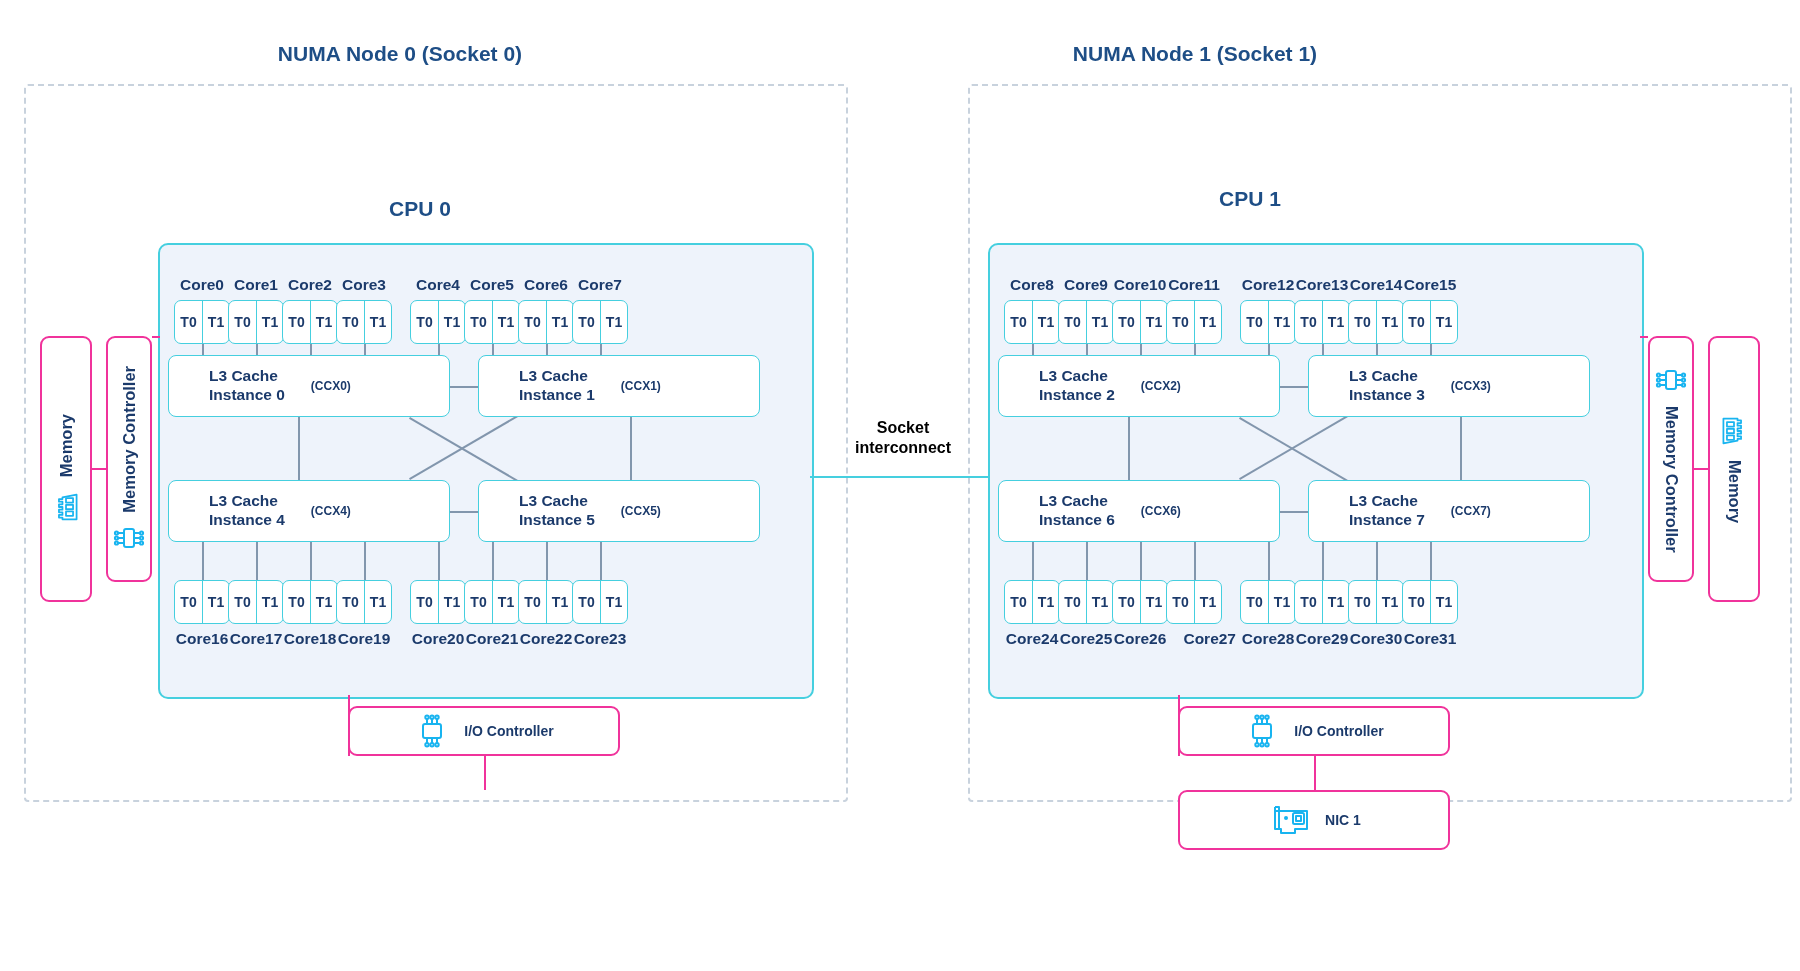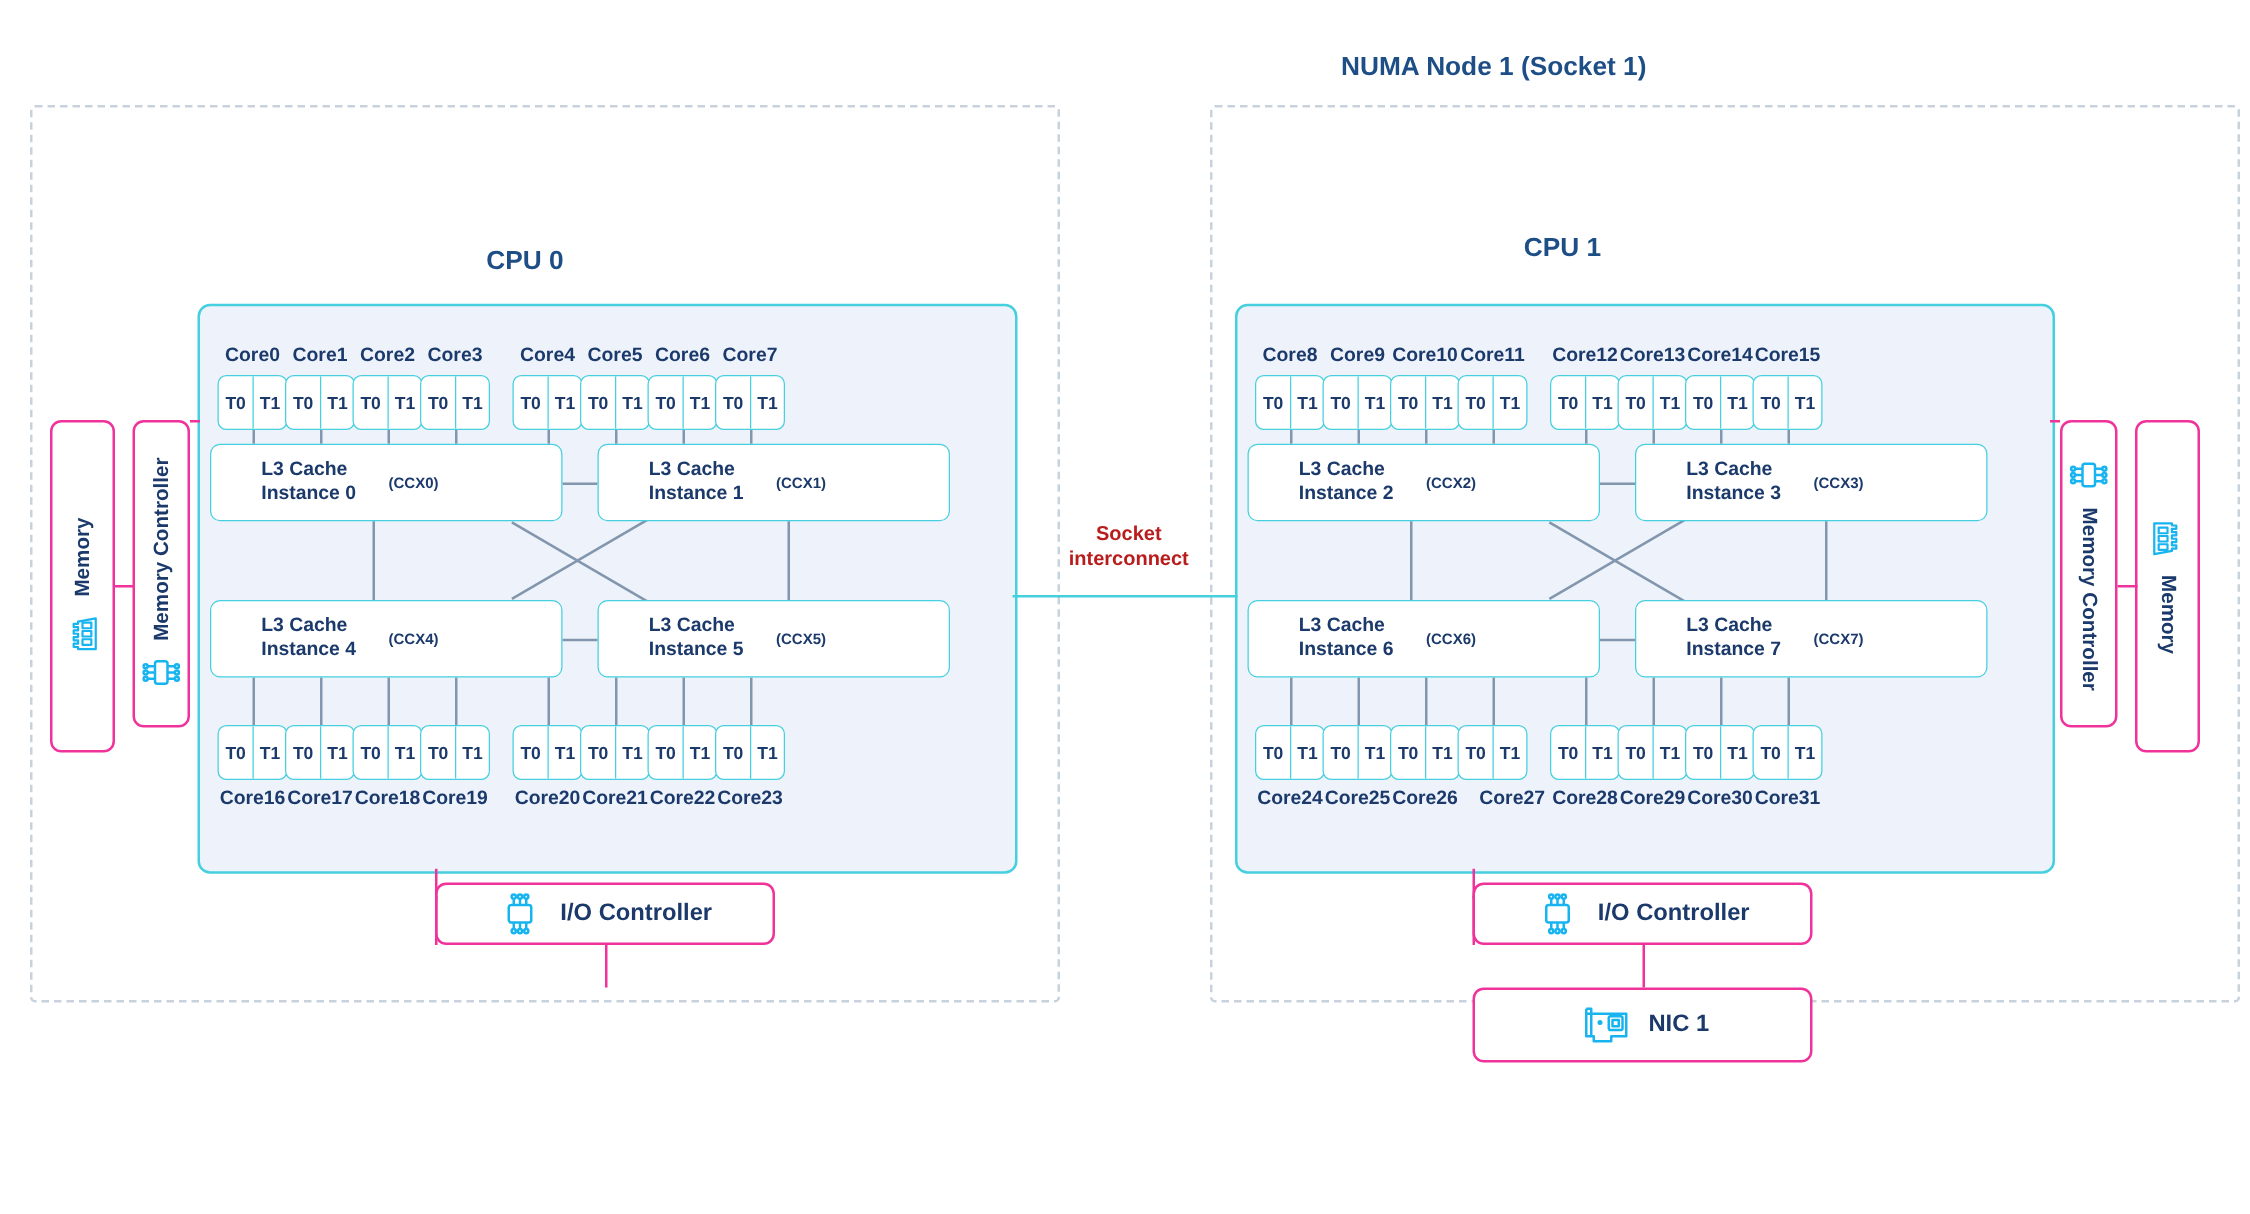--- a/index.html
+++ b/index.html
@@ -111,36 +111,37 @@
   .vstack{display:flex;flex-direction:column;align-items:center;gap:12px;}
   .pink-line{position:absolute;background:#f0339b;}
 
   
   .hbox{
     position:absolute;
     border:2px solid #f0339b;border-radius:9px;background:#ffffff;
     box-sizing:border-box;
     display:flex;align-items:center;justify-content:center;gap:14px;
   }
-  .hbox-label{font-size:19px;font-weight:bold;color:#1b3a6b;white-space:nowrap;}
+  .hbox-label{font-size:14px;font-weight:bold;color:#1b3a6b;white-space:nowrap;}
 
   
   .sock-label{
-    position:absolute;font-size:16px;font-weight:bold;color:#b91c1c;
+    position:absolute;font-size:16px;font-weight:bold;color:#000000;
     text-align:center;line-height:1.28;white-space:pre-line;
   }
   .sock-line{position:absolute;height:2px;background:#45cfdf;}
 
   svg{display:block;}
 </style>
 </head>
 <body>
 
 <div class="stage">
 
+  <div class="node-title" id="node0-title">NUMA Node 0 (Socket 0)</div>
   <div class="node-title" id="node1-title">NUMA Node 1 (Socket 1)</div>
 
   <div class="numa-frame" id="numa0-frame"></div>
   <div class="numa-frame" id="numa1-frame"></div>
 
   <div class="cpu-title" id="cpu0-title">CPU 0</div>
   <div class="cpu-title" id="cpu1-title">CPU 1</div>
 
   <div class="cpu-box" id="cpu0-box"></div>
   <div class="cpu-box" id="cpu1-box"></div>

